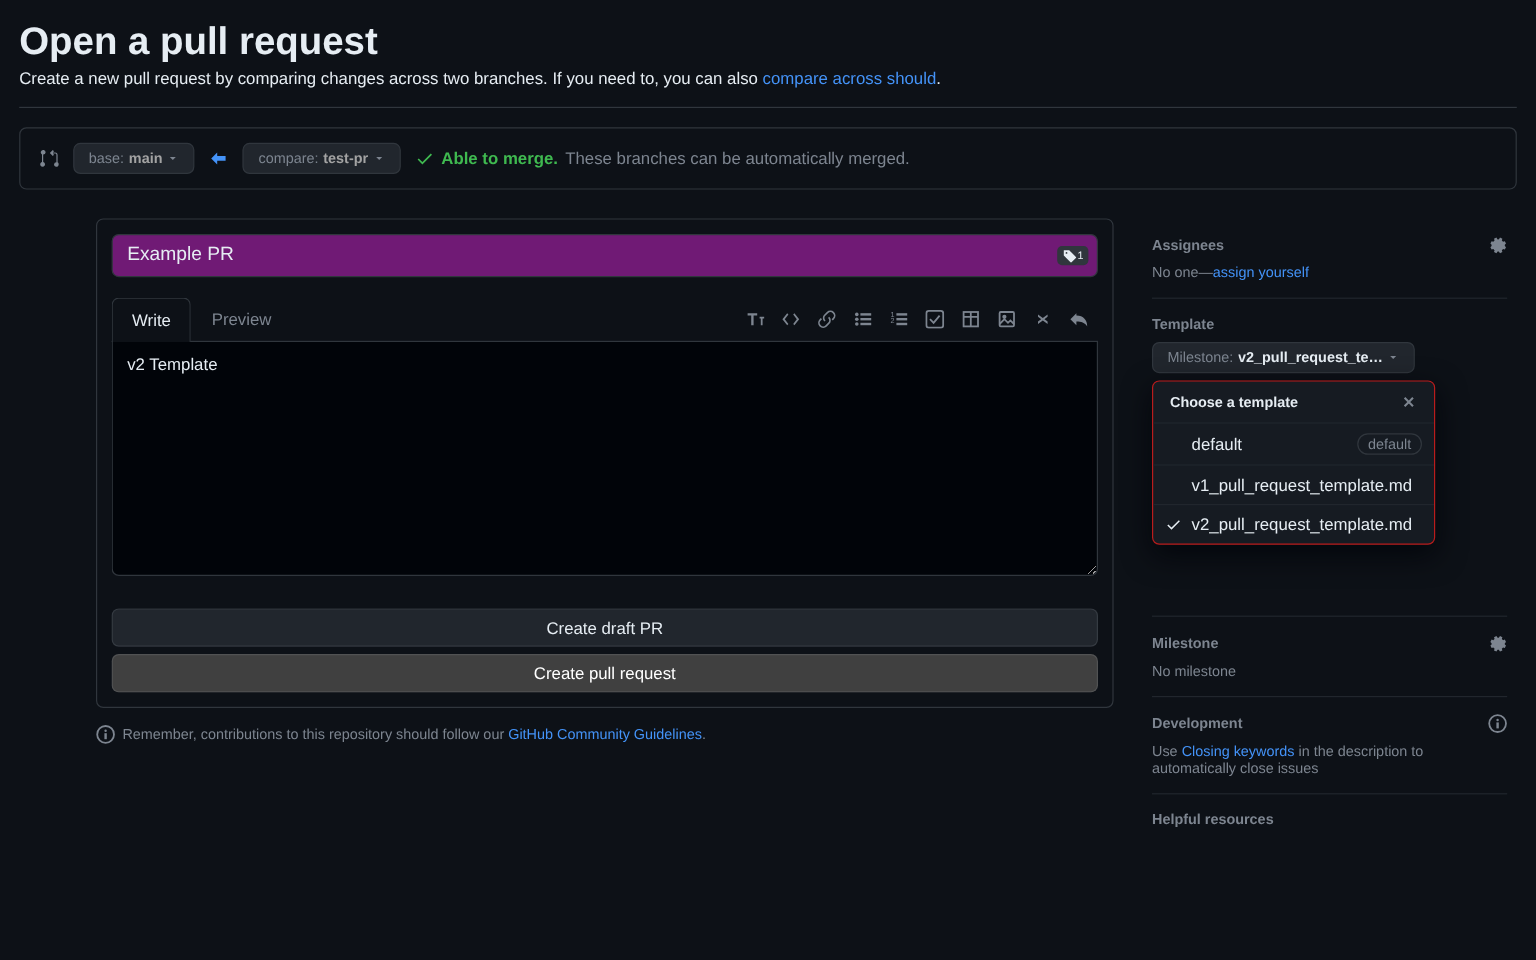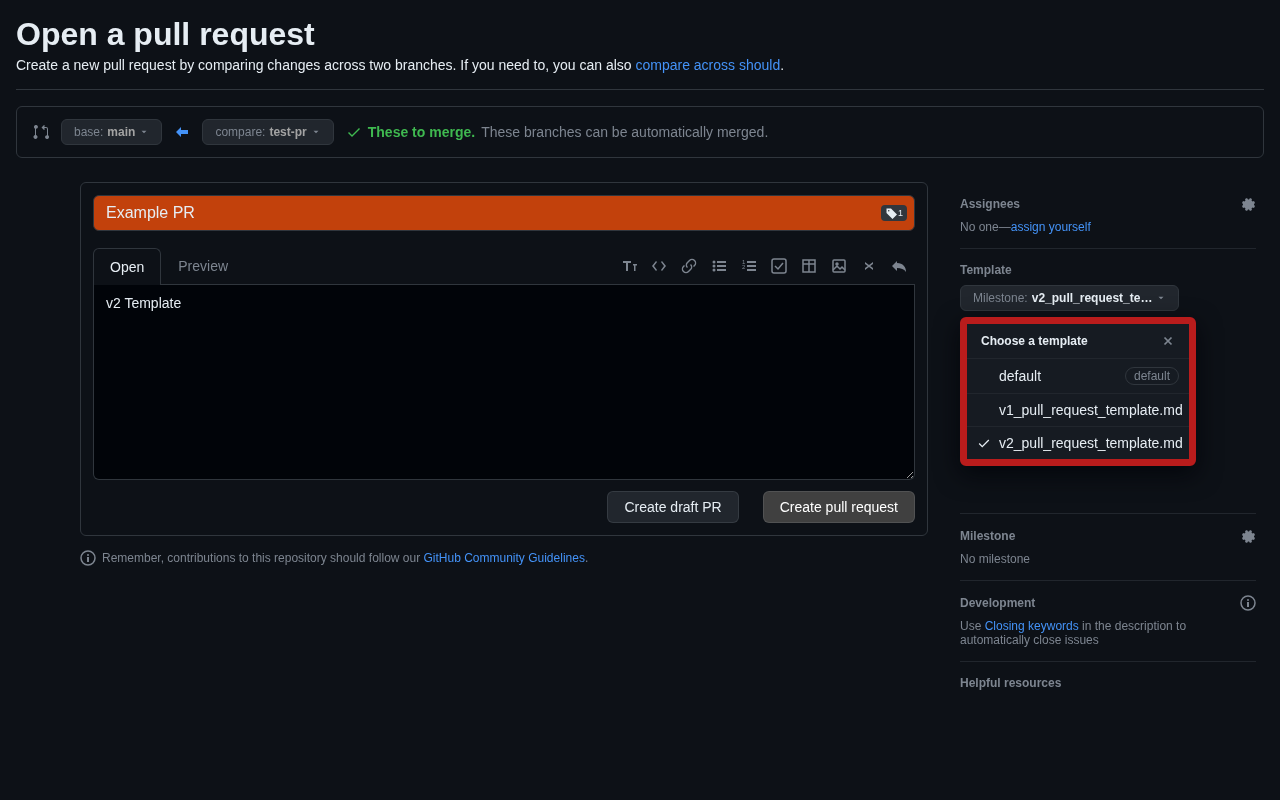--- a/index.html
+++ b/index.html
@@ -56,21 +56,21 @@
   border-radius: 6px;
   padding: 12px;
   background: #0d1117;
 }
 .title-input-wrap {
   position: relative;
   margin-bottom: 16px;
 }
 .title-input {
   width: 100%;
-  background: #c2410c;
+  background: #701a75;
   border: 1px solid #30363d;
   border-radius: 6px;
   padding: 8px 36px 8px 12px;
   font-size: 16px;
   color: #e6edf3;
 }
 .tag-badge {
   position: absolute; right: 8px; top: 50%; transform: translateY(-50%);
   background: #30363d; color: #e6edf3; font-size: 11px;
   padding: 2px 4px; border-radius: 4px;
@@ -111,21 +111,21 @@
   background: #010409;
   border: 1px solid #30363d;
   border-top: none;
   padding: 10px 12px;
   color: #e6edf3;
   font-size: 14px;
   font-family: inherit;
   resize: vertical;
   border-radius: 0 0 6px 6px;
 }
-.actions { display: flex; justify-content: flex-end; gap: 24px; margin-top: 8px; }
+.actions { display: flex; justify-content: flex-end; gap: 6px; margin-top: 24px; flex-direction: column; }
 .btn {
   padding: 7px 16px;
   border-radius: 6px;
   font-size: 14px;
   font-weight: 500;
   cursor: pointer;
   border: 1px solid rgba(240,246,252,0.1);
 }
 .btn-default { background: #21262d; color: #e6edf3; }
 .btn-primary { background: #404040; color: #fff; border-color: rgba(240,246,252,0.1); }
@@ -152,21 +152,21 @@
   gap: 4px;
   cursor: pointer;
   max-width: 228px;
 }
 .template-btn .tval { color: #e6edf3; font-weight: 600; overflow: hidden; text-overflow: ellipsis; white-space: nowrap; max-width: 125px; }
 
 .popover {
   position: absolute;
   width: 236px;
   background: #161b22;
-  border: 7px solid #b91c1c;
+  border: 1px solid #b91c1c;
   border-radius: 6px;
   box-shadow: 0 8px 24px rgba(1,4,9,0.8);
   overflow: hidden;
 }
 .popover-header {
   display: flex; justify-content: space-between; align-items: center;
   padding: 10px 14px;
   font-weight: 600;
   color: #e6edf3;
   font-size: 12px;
@@ -243,39 +243,39 @@
             <path d="M4 6l4 4 4-4z"></path>
           </svg>
         </span>
     </span>
     <div class="merge-status">
       <span class="check">
         <svg width="16" height="16" viewBox="0 0 16 16" fill="currentColor">
             <path d="M13 4L6 11 3 8l-1 1 4 4 8-8z"></path>
           </svg>
       </span>
-      <span class="able">These to merge.</span>
+      <span class="able">Able to merge.</span>
       <span class="msg">These branches can be automatically merged.</span>
     </div>
   </div>
 
   <div class="main-area">
     <div class="left-col">
       <div class="form-box">
         <div class="title-input-wrap">
           <input class="title-input" value="Example PR" style="">
           <span class="tag-badge">
             <svg width="12" height="12" viewBox="0 0 16 16" fill="currentColor">
                 <path d="M2 2v6l8 8 6-6-8-8H2zm3 4a1 1 0 1 1 0-2 1 1 0 0 1 0 2z"></path>
               </svg>
               <sub style="font-size:9px">1</sub>
           </span>
         </div>
         <div class="tabs">
-          <div class="tab active">Open</div>
+          <div class="tab active">Write</div>
           <div class="tab">Preview</div>
           <div class="toolbar">
             <span>
                 <svg width="16" height="16" viewBox="0 0 16 16" fill="currentColor">
                   <path d="M2 3h8v2H7v8H5V5H2V3zm10 3h4v1.5h-1.5V13H13V7.5h-1V6z"></path>
                 </svg>
               </span>
             <span>
                 <svg width="16" height="16" viewBox="0 0 16 16" fill="currentColor">
                   <path d="M5 3L1 8l4 5 1-1-3-4 3-4-1-1zm6 0l-1 1 3 4-3 4 1 1 4-5-4-5z"></path>

